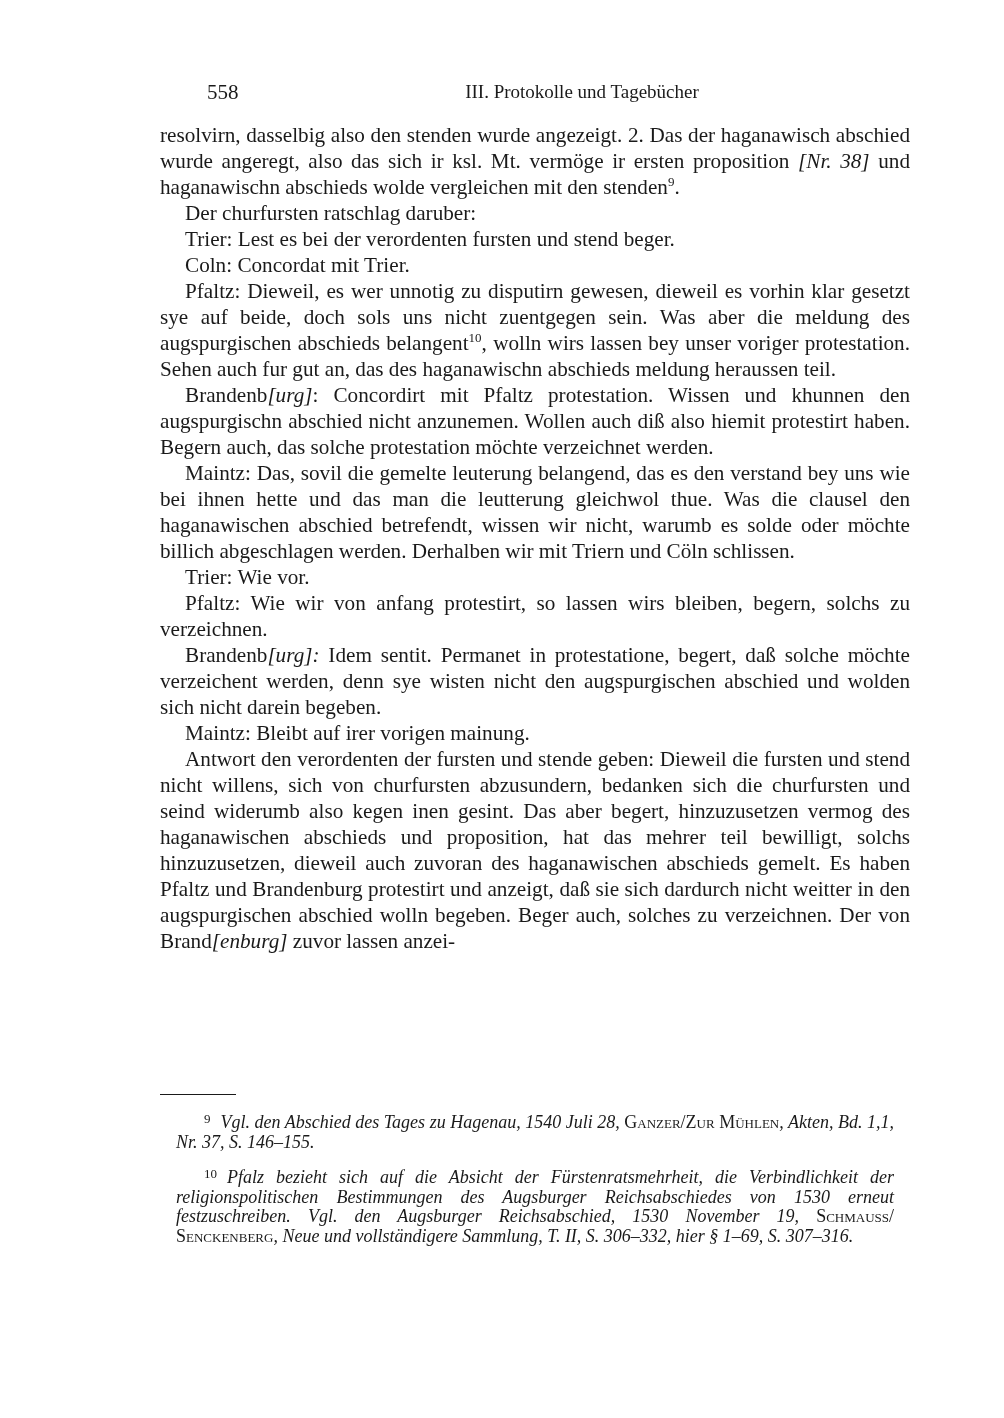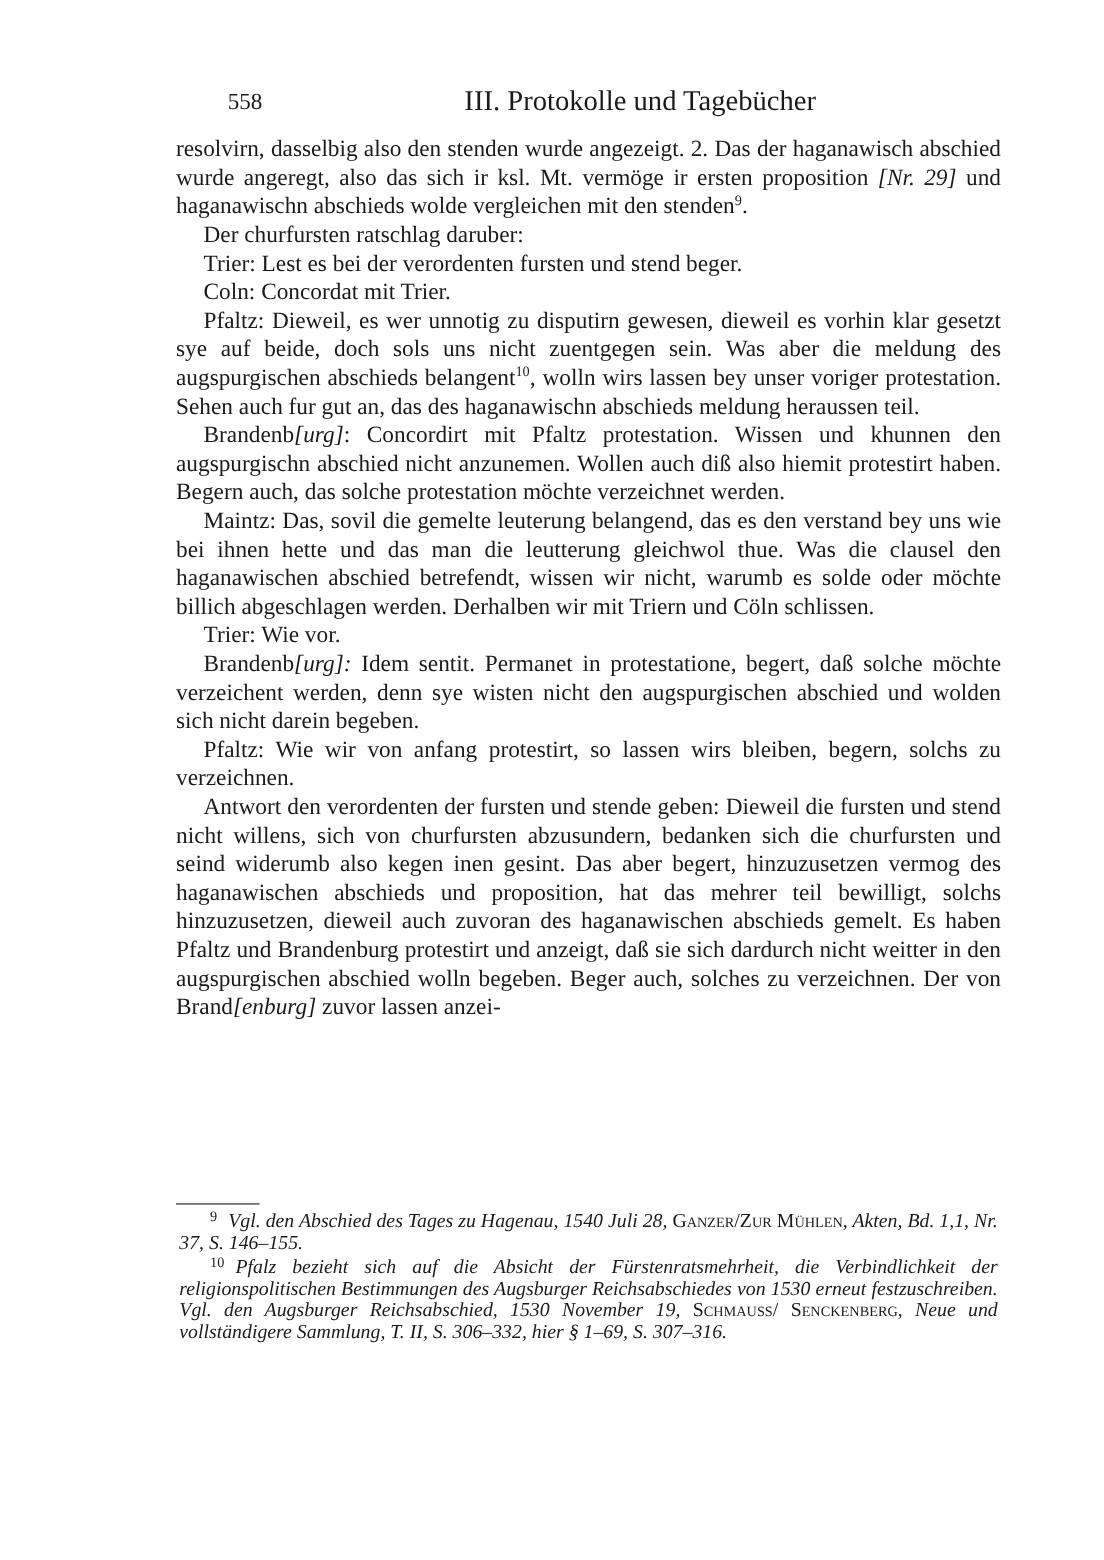--- a/index.html
+++ b/index.html
@@ -35,21 +35,21 @@
       position: absolute;
       left: 0;
       top: 0;
     }
     .head-title {
       position: absolute;
       left: 0;
       width: 750px;
       text-align: center;
       top: 0;
-      font-size: 26px;
+      font-size: 19px;
     }
     .body-text {
       position: absolute;
       top: 122px;
       left: 0;
       width: 750px;
       font-size: 21.2px;
       line-height: 26px;
       text-align: justify;
       hyphens: manual;
@@ -80,21 +80,21 @@
     .footnotes {
       position: absolute;
       top: 1097px;
       left: 0;
       width: 750px;
       font-size: 18px;
       line-height: 19.5px;
       text-align: justify;
     }
     .footnotes p {
-      margin: 3px;
+      margin: 16px;
       text-indent: 28px;
     }
     .fn-mark {
       font-style: normal;
       font-size: 13px;
       vertical-align: 5px;
       line-height: 0;
       margin-right: 10px;
     }
     .fn-text {
@@ -109,36 +109,37 @@
 <body>
 
 <div class="page">
 
   <div class="running-head">
     <span class="page-number">558</span>
     <span class="head-title">III. Protokolle und Tagebücher</span>
   </div>
 
   <div class="body-text">
-    <p class="noindent"><span>resolvirn, dasselbig also den stenden wurde angezeigt. 2. Das der haganawisch abschied wurde angeregt, also das sich ir ksl. Mt. vermöge ir ersten proposition </span><span class="ed">[Nr. 29]</span><span> und haganawischn abschieds wolde vergleichen mit den stenden</span><sup>9</sup><span>.</span></p>
+    <p class="noindent"><span>resolvirn, dasselbig also den stenden wurde angezeigt. 2. Das der haganawisch abschied wurde angeregt, also das sich ir ksl. Mt. vermöge ir ersten proposition </span><span class="ed">[Nr. 38]</span><span> und haganawischn abschieds wolde vergleichen mit den stenden</span><sup>9</sup><span>.</span></p>
 
     <p>Der churfursten ratschlag daruber:</p>
     <p>Trier: Lest es bei der verordenten fursten und stend beger.</p>
     <p>Coln: Concordat mit Trier.</p>
 
     <p><span>Pfaltz: Dieweil, es wer unnotig zu disputirn gewesen, dieweil es vorhin klar gesetzt sye auf beide, doch sols uns nicht zuentgegen sein. Was aber die meldung des augspurgischen abschieds belangent</span><sup>10</sup><span>, wolln wirs lassen bey unser voriger protestation. Sehen auch fur gut an, das des haganawischn abschieds meldung heraussen teil.</span></p>
 
     <p><span>Brandenb</span><span class="ed">[urg]</span><span>: Concordirt mit Pfaltz protestation. Wissen und khunnen den augspurgischn abschied nicht anzunemen. Wollen auch diß also hiemit protestirt haben. Begern auch, das solche protestation möchte verzeichnet werden.</span></p>
 
     <p>Maintz: Das, sovil die gemelte leuterung belangend, das es den verstand bey uns wie bei ihnen hette und das man die leutterung gleichwol thue. Was die clausel den haganawischen abschied betrefendt, wissen wir nicht, warumb es solde oder möchte billich abgeschlagen werden. Derhalben wir mit Triern und Cöln schlissen.</p>
     <p>Trier: Wie vor.</p>
+    <p>Pfaltz: Wie wir von anfang protestirt, so lassen wirs bleiben, begern, solchs zu verzeichnen.</p>
+
     <p><span>Brandenb</span><span class="ed">[urg]:</span><span> Idem sentit. Permanet in protestatione, begert, daß solche möchte verzeichent werden, denn sye wisten nicht den augspurgischen abschied und wolden sich nicht darein begeben.</span></p>
 
-    <p>Pfaltz: Wie wir von anfang protestirt, so lassen wirs bleiben, begern, solchs zu verzeichnen.</p>
-
+    <p>Maintz: Bleibt auf irer vorigen mainung.</p>
 
     <p><span>Antwort den verordenten der fursten und stende geben: Dieweil die fursten und stend nicht willens, sich von churfursten abzusundern, bedanken sich die churfursten und seind widerumb also kegen inen gesint. Das aber begert, hinzu­zusetzen vermog des haganawischen abschieds und proposition, hat das mehrer teil bewilligt, solchs hinzuzusetzen, dieweil auch zuvoran des haganawischen abschieds gemelt. Es haben Pfaltz und Brandenburg protestirt und anzeigt, daß sie sich dardurch nicht weitter in den augspurgischen abschied wolln begeben. Beger auch, solches zu verzeichnen. Der von Brand</span><span class="ed">[enburg]</span><span> zuvor lassen anzei-</span></p>
   </div>
 
   <div class="fn-rule"></div>
 
   <div class="footnotes">
     <p><span class="fn-mark">9</span><span class="fn-text">Vgl. den Abschied des Tages zu Hagenau, 1540 Juli 28, </span><span class="sc">Ganzer/Zur Mühlen</span><span class="fn-text">, Akten, Bd. 1,1, Nr. 37, S. 146–155.</span></p>
     <p><span class="fn-mark">10</span><span class="fn-text">Pfalz bezieht sich auf die Absicht der Fürstenratsmehrheit, die Verbindlichkeit der religionspolitischen Bestimmungen des Augsburger Reichsabschiedes von 1530 erneut festzuschreiben. Vgl. den Augsburger Reichsabschied, 1530 November 19, </span><span class="sc">Schmauss/ Senckenberg</span><span class="fn-text">, Neue und vollständigere Sammlung, T. II, S. 306–332, hier § 1–69, S. 307–316.</span></p>
   </div>

